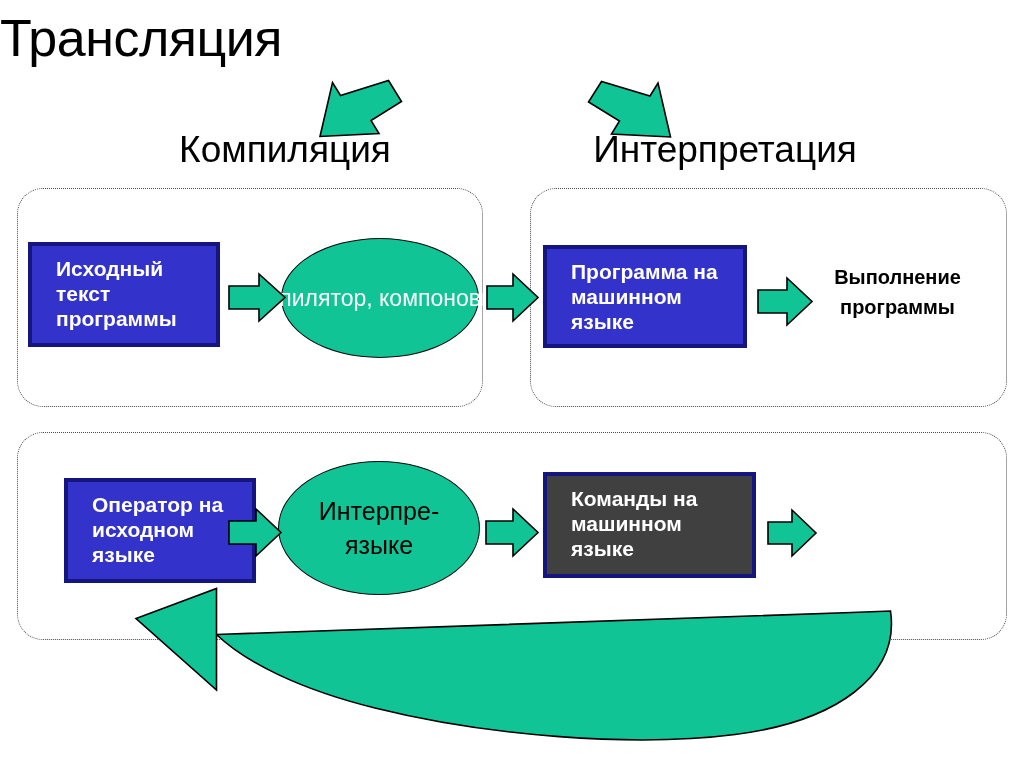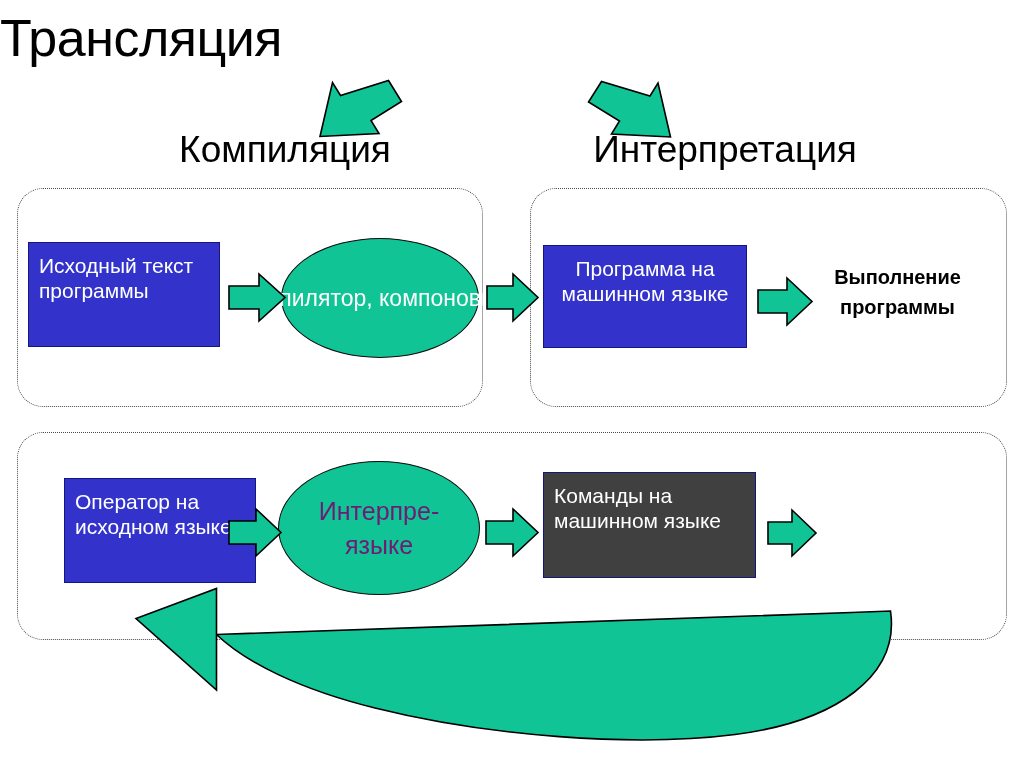--- a/index.html
+++ b/index.html
@@ -53,30 +53,30 @@
     box-sizing: border-box;
   }
   #panel-compilation { left: 17px;  top: 188px; width: 466px; height: 219px; }
   #panel-interpretation { left: 530px; top: 188px; width: 477px; height: 219px; }
   #panel-interpreter-loop { left: 17px; top: 432px; width: 990px; height: 208px; }
 
   
   .bluebox {
     position: absolute;
     background: #3333cc;
-    border: 1px solid #f9a8d4;
+    border: 4px solid #f9a8d4;
     color: #ffffff;
     font-size: 21px;
     line-height: 25px;
-    font-weight: normal;
-    padding: 10px 10px 0 10px;
+    font-weight: bold;
+    padding: 10px 10px 0 24px;
     box-sizing: border-box;
   }
   #box-source-text   { left: 28px;  top: 242px; width: 192px; height: 105px; }
-  #box-machine-prog  { left: 543px; top: 245px; width: 204px; height: 103px; text-align: center; }
+  #box-machine-prog  { left: 543px; top: 245px; width: 204px; height: 103px; }
   #box-operator-src  { left: 28px;  top: 478px; width: 192px; height: 105px; margin-left: 36px; }
   #box-machine-cmds  { left: 543px; top: 472px; width: 213px; height: 106px; }
 
   
   .ellipse {
     position: absolute;
     background: #10c496;
     border: 1px solid #0a0a0a;
     border-radius: 50%;
     color: #ffffff;
@@ -146,21 +146,21 @@
   <div class="ellipse" id="ellipse-compiler" style="background: rgb(16, 196, 150); color: rgb(255, 255, 255);">
     <span class="ell-text">Компилятор, компоновщик</span>
   </div>
 
   <div class="bluebox" id="box-machine-prog" style="background: rgb(51, 51, 204); border-color: rgb(21, 21, 128); color: rgb(255, 255, 255);">Программа на машинном языке</div>
 
   <div class="caption" id="caption-run-program">Выполнение программы</div>
 
   <div class="bluebox" id="box-operator-src" style="background: rgb(51, 51, 204); border-color: rgb(21, 21, 128); color: rgb(255, 255, 255);">Оператор на исходном языке</div>
 
-  <div class="ellipse" id="ellipse-interpreter" style="background: rgb(16, 196, 150); color: #701a75;">
+  <div class="ellipse" id="ellipse-interpreter" style="background: rgb(16, 196, 150); color: #000000;">
     <span>
       <span>Интерпре-</span><br>
       <span>языке</span>
     </span>
   </div>
 
   <div class="bluebox" id="box-machine-cmds" style="background: #404040; border-color: rgb(21, 21, 128); color: rgb(255, 255, 255);">Команды на машинном языке</div>
 
 
   <svg id="arrow-layer" viewBox="0 0 1024 767">

